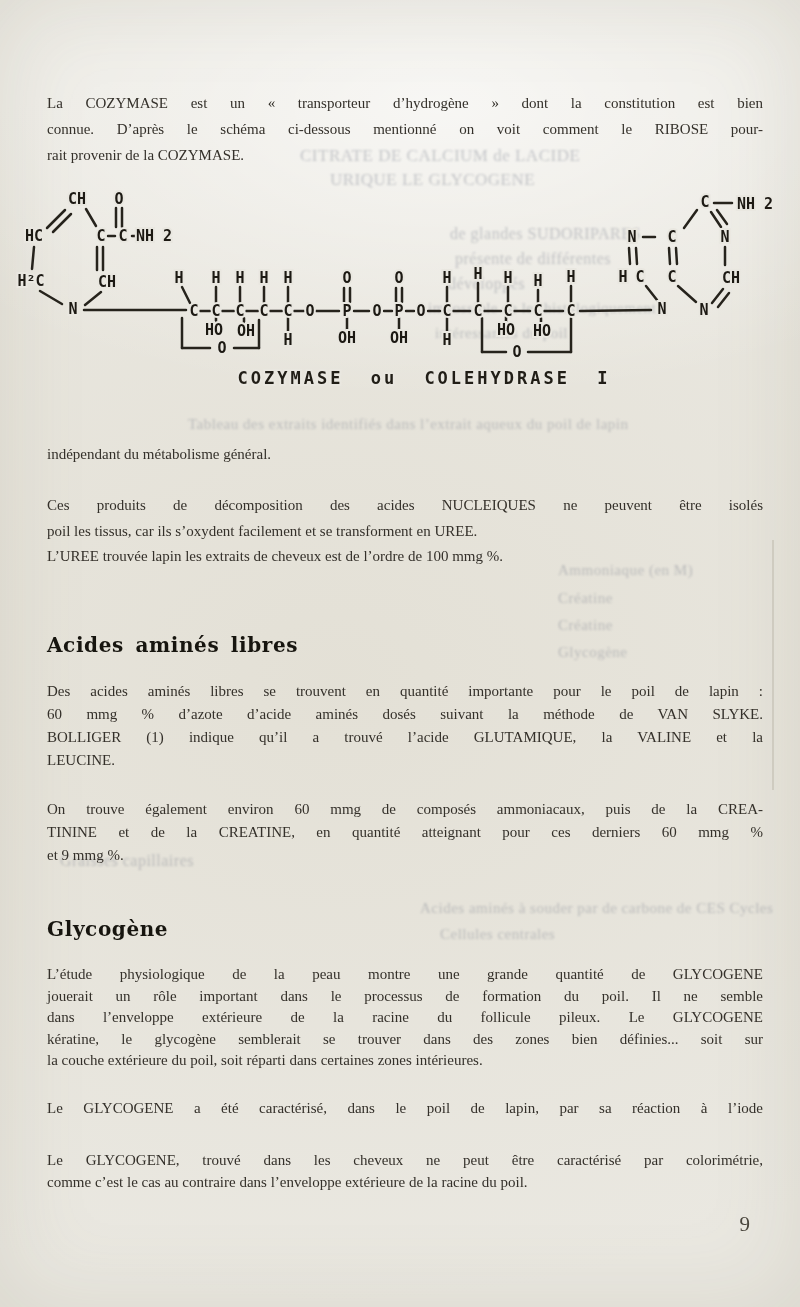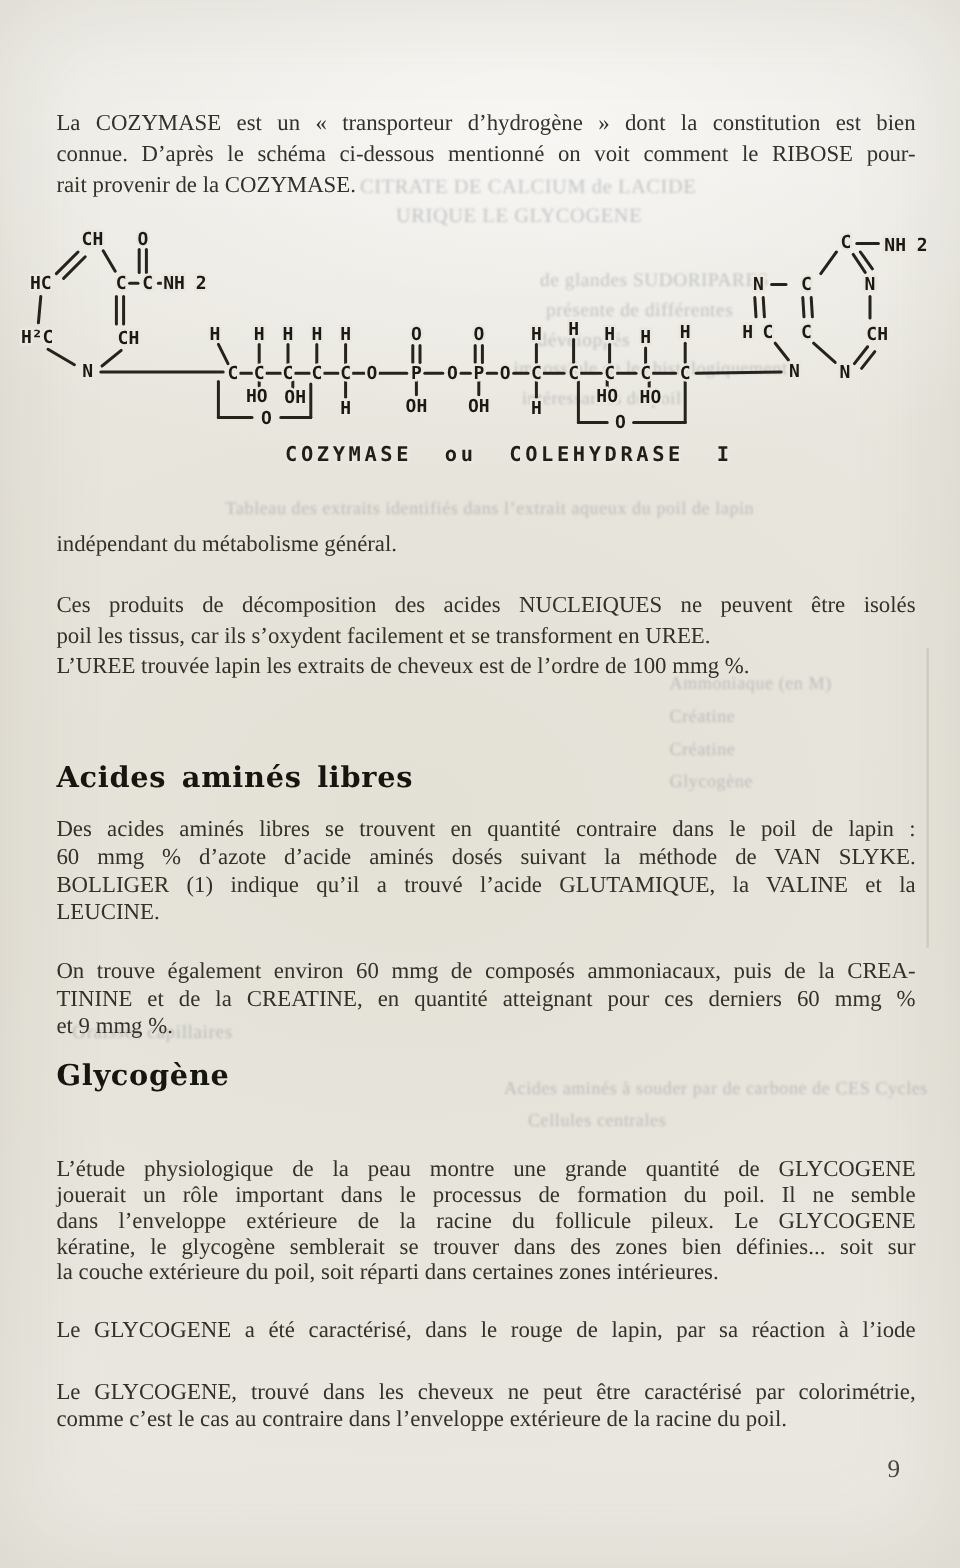--- a/index.html
+++ b/index.html
@@ -10,26 +10,26 @@
       radial-gradient(ellipse 900px 420px at 55% 8%, rgba(255,255,255,.65), rgba(255,255,255,0) 70%),
       radial-gradient(ellipse 1100px 800px at 42% 52%, rgba(212,206,188,.30), rgba(212,206,188,0) 78%),
       #eae8e1;
     box-shadow: inset 0 0 90px rgba(120,110,88,.14);}
   
   .ghost{position:absolute;color:rgba(118,124,136,.38);filter:blur(1.1px);
      font-family:"Liberation Serif",serif;white-space:nowrap;letter-spacing:.5px;}
   .ghost-vline{position:absolute;left:772px;top:540px;width:2px;height:250px;
      background:rgba(140,132,112,.22);filter:blur(.6px);}
   
-  .para{position:absolute;left:47px;width:716px;color:#34302a;font-size:19px;font-family:Liberation Serif, serif;}
+  .para{position:absolute;left:47px;width:716px;color:#34302a;font-size:15px;font-family:Liberation Serif, serif;}
   .lh26 .tl{line-height:26px;} .lh23 .tl{line-height:23px;} .lh21 .tl{line-height:21.5px;}
   .tl{text-align:justify;text-align-last:justify;}
   .tl.last{text-align-last:left;}
   .heading{position:absolute;left:47px;color:#17150f;
-     font-family:"DejaVu Serif",serif;font-weight:bold;font-size:24px;
+     font-family:"DejaVu Serif",serif;font-weight:bold;font-size:20px;
      letter-spacing:.6px;word-spacing:4px;}
   .pageno{position:absolute;left:700px;width:50px;top:1212px;text-align:right;
      font-size:21px;color:#4a463d;}
   
   #diagram{position:absolute;left:0;top:181px;width:800px;height:215px;}
   #diagram line{stroke:#26231c;stroke-width:2.5;stroke-linecap:round;}
   #diagram text{font-family:"DejaVu Sans Mono",monospace;font-weight:bold;
      font-size:15px;fill:#1c1913;text-anchor:middle;
      paint-order:stroke;stroke:#e9e7e0;stroke-width:4px;}
   #diagram text.caption{font-size:17px;letter-spacing:3px;word-spacing:14px;fill:#211e17;}
@@ -208,42 +208,42 @@
       <div class="tl">Ces produits de décomposition des acides NUCLEIQUES ne peuvent être isolés</div>
       <div class="tl last">poil les tissus, car ils s’oxydent facilement et se transforment en UREE.</div>
     </div>
   <div class="para lh26" style="top:543px">
       <div class="tl last">L’UREE trouvée lapin les extraits de cheveux est de l’ordre de 100 mmg %.</div>
     </div>
 
   <div class="heading" style="top:633px">Acides aminés libres</div>
 
   <div class="para lh23" style="top:680px">
-      <div class="tl">Des acides aminés libres se trouvent en quantité contraire dans le poil de lapin :</div>
+      <div class="tl">Des acides aminés libres se trouvent en quantité importante pour le poil de lapin :</div>
       <div class="tl">60 mmg % d’azote d’acide aminés dosés suivant la méthode de VAN SLYKE.</div>
       <div class="tl">BOLLIGER (1) indique qu’il a trouvé l’acide GLUTAMIQUE, la VALINE et la</div>
       <div class="tl last">LEUCINE.</div>
     </div>
   <div class="para lh23" style="top:798px">
       <div class="tl">On trouve également environ 60 mmg de composés ammoniacaux, puis de la CREA-</div>
       <div class="tl">TININE et de la CREATINE, en quantité atteignant pour ces derniers 60 mmg %</div>
       <div class="tl last">et 9 mmg %.</div>
     </div>
 
-  <div class="heading" style="top:881px">Glycogène</div>
+  <div class="heading" style="top:917px">Glycogène</div>
 
   <div class="para lh21" style="top:964px">
       <div class="tl">L’étude physiologique de la peau montre une grande quantité de GLYCOGENE</div>
       <div class="tl">jouerait un rôle important dans le processus de formation du poil. Il ne semble</div>
       <div class="tl">dans l’enveloppe extérieure de la racine du follicule pileux. Le GLYCOGENE</div>
       <div class="tl">kératine, le glycogène semblerait se trouver dans des zones bien définies... soit sur</div>
       <div class="tl last">la couche extérieure du poil, soit réparti dans certaines zones intérieures.</div>
     </div>
   <div class="para lh21" style="top:1098px">
-      <div class="tl">Le GLYCOGENE a été caractérisé, dans le rouge de lapin, par sa réaction à l’iode</div>
+      <div class="tl">Le GLYCOGENE a été caractérisé, dans le poil de lapin, par sa réaction à l’iode</div>
     </div>
   <div class="para lh21" style="top:1150px">
       <div class="tl">Le GLYCOGENE, trouvé dans les cheveux ne peut être caractérisé par colorimétrie,</div>
       <div class="tl last">comme c’est le cas au contraire dans l’enveloppe extérieure de la racine du poil.</div>
     </div>
 
   <div class="pageno">9</div>
 </div>
 
 </body></html>

